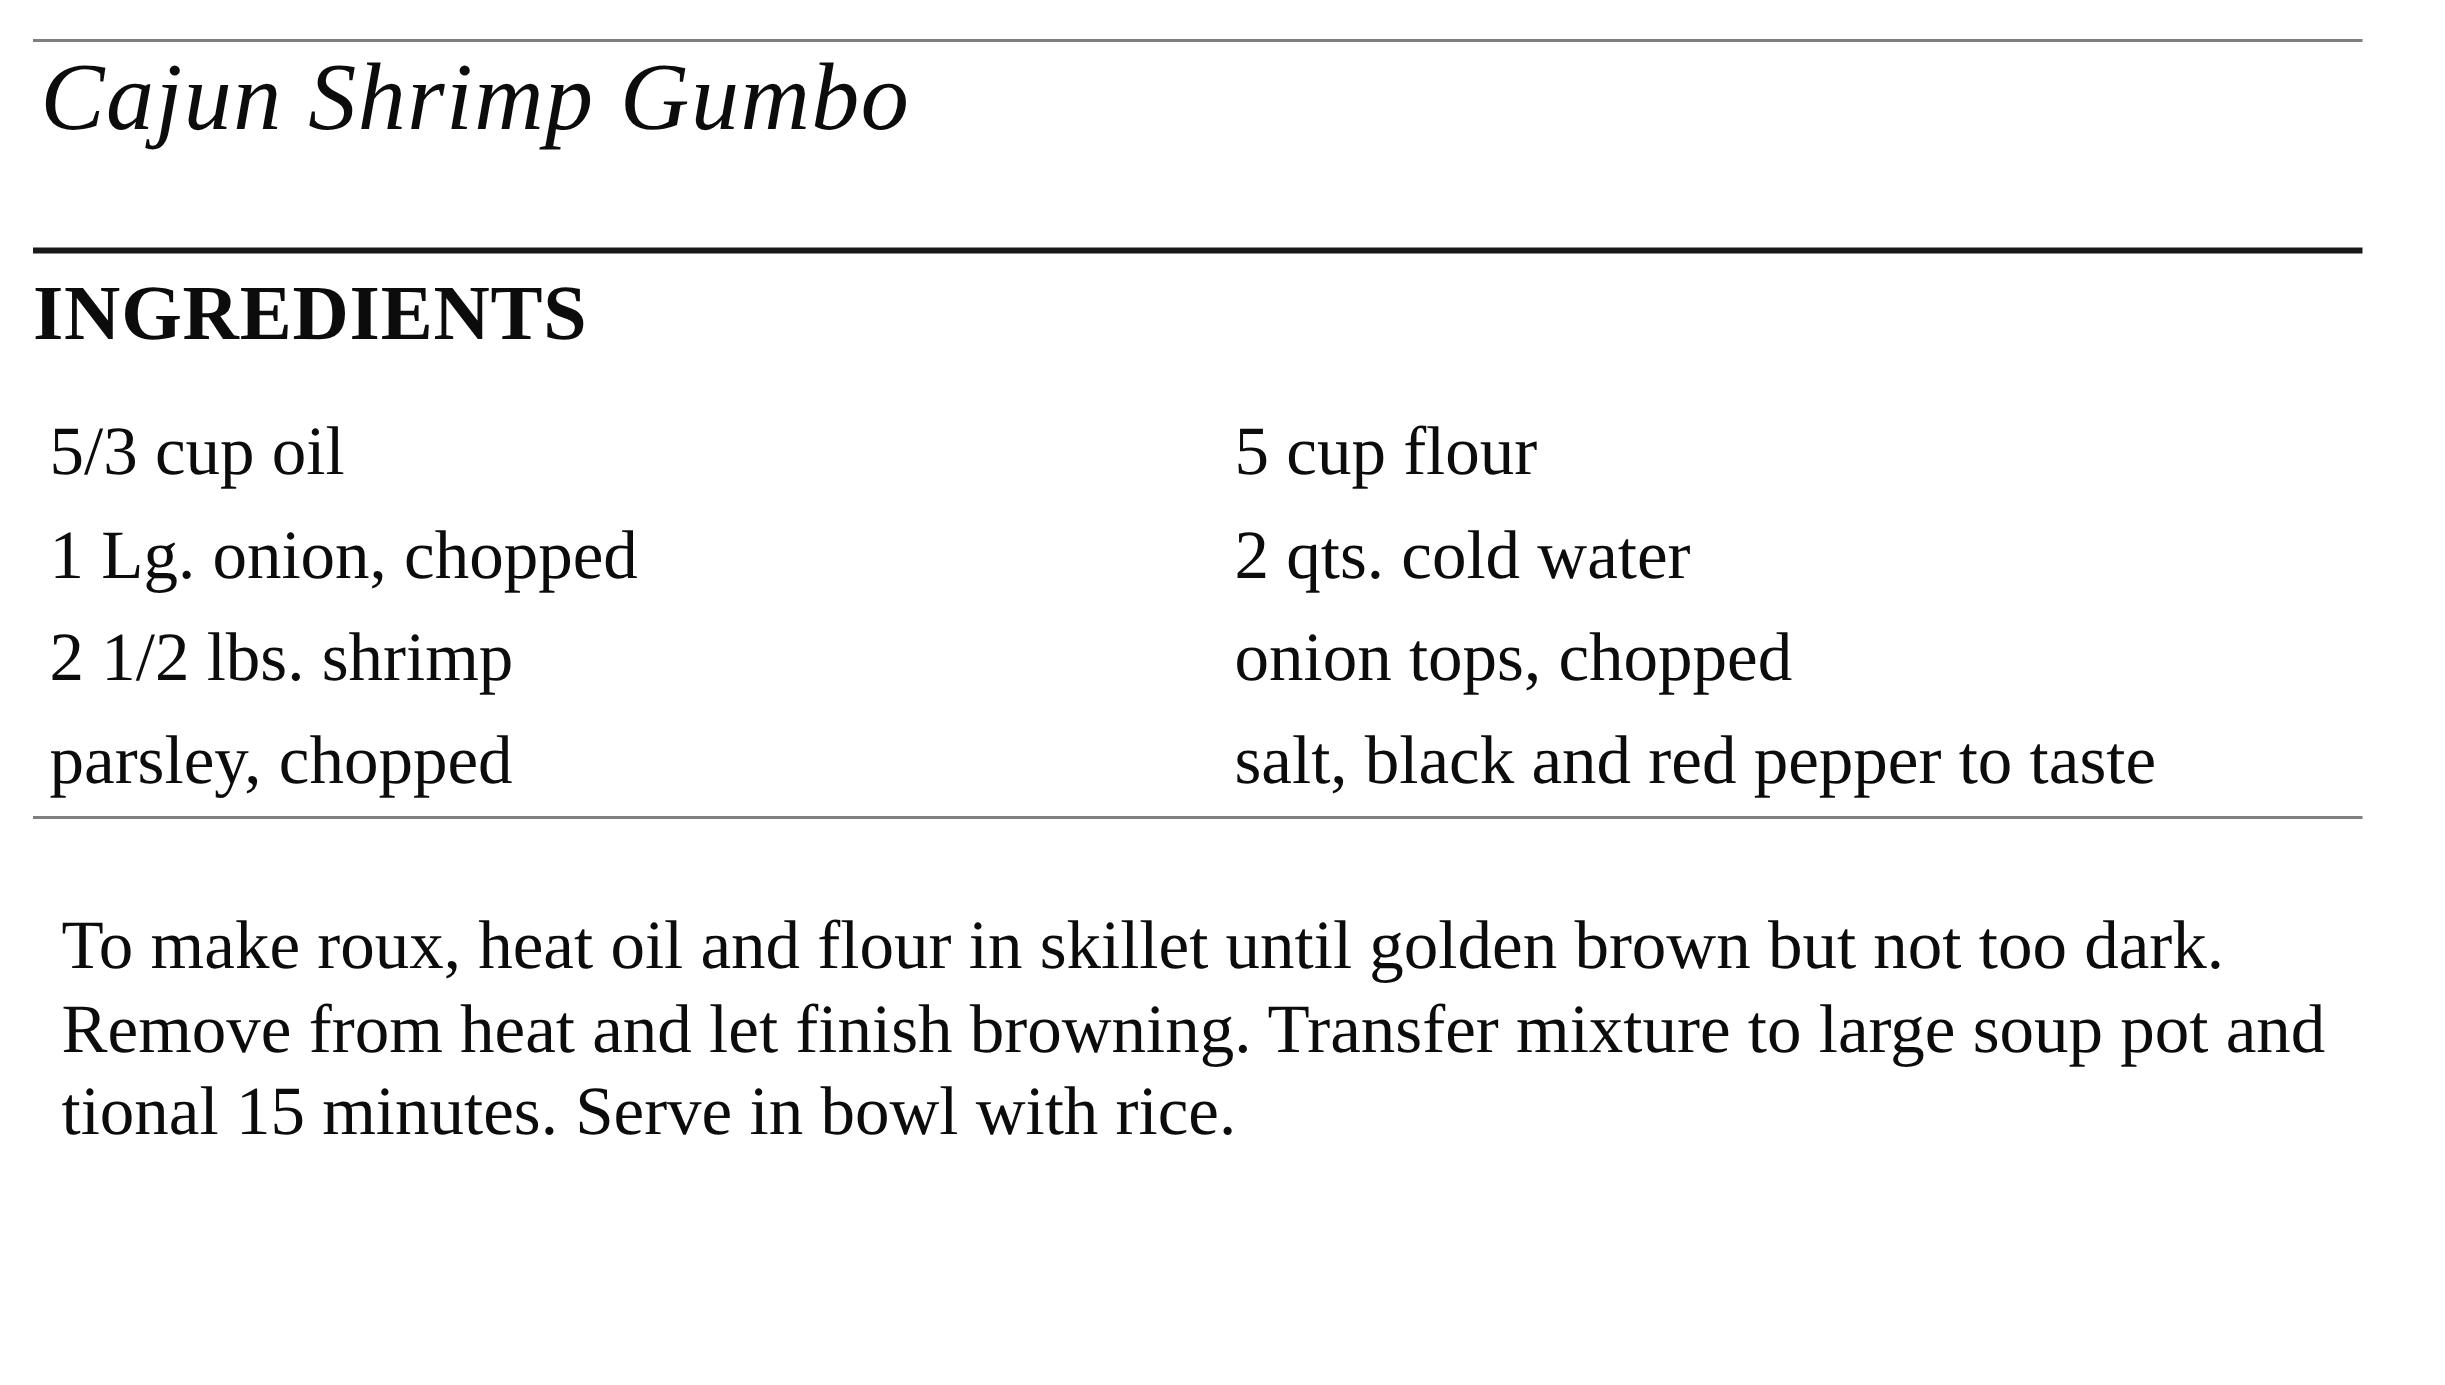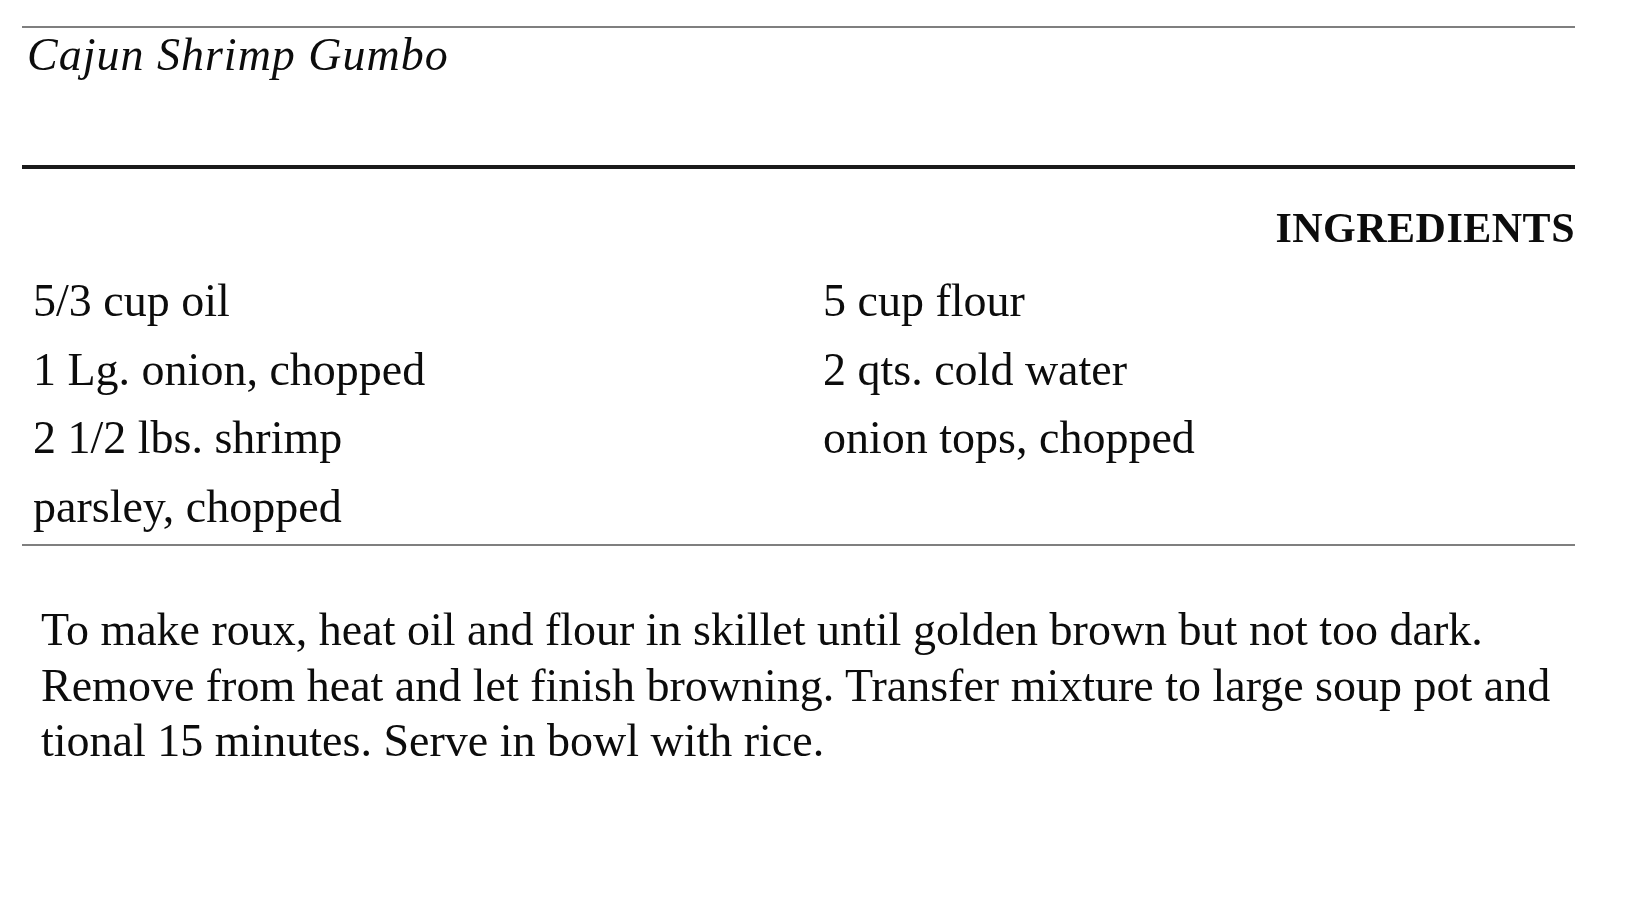--- a/index.html
+++ b/index.html
@@ -26,32 +26,32 @@
     left: 22px; width: 1553px;
   }
   .rule-top    { top: 26px;  height: 2px; background: var(--color-rule_thin); }
   .rule-thick  { top: 165px; height: 4px; background: var(--color-rule_thick); }
   .rule-mid    { top: 544px; height: 2px; background: var(--color-rule_thin); }
   .recipe-title {
     position: absolute;
     left: 27px; top: 28px;
     font-style: italic;
     font-weight: normal;
-    font-size: 46px;
+    font-size: 64px;
     line-height: 1.17;
     white-space: nowrap;
     letter-spacing: 1px;
   }
   .ingredients-heading {
     position: absolute;
-    left: 22px; top: 204px;
+    left: 22px; top: 180px;
     width: 1553px;
-    text-align: right;
+    text-align: left;
     font-weight: bold;
-    font-size: 42px;
+    font-size: 52px;
     line-height: 1.15;
     letter-spacing: 0.5px;
   }
   .ingredients-col {
     position: absolute;
     top: 267px;
     list-style: none;
     font-size: 46px;
   }
   .ingredients-col-left  { left: 33px; }
@@ -88,20 +88,21 @@
     <li>5/3 cup oil</li>
     <li>1 Lg. onion, chopped</li>
     <li>2 1/2 lbs. shrimp</li>
     <li>parsley, chopped</li>
   </ul>
 
   <ul class="ingredients-col ingredients-col-right">
     <li>5 cup flour</li>
     <li>2 qts. cold water</li>
     <li>onion tops, chopped</li>
+    <li>salt, black and red pepper to taste</li>
   </ul>
 
   <div class="rule rule-mid"></div>
 
   <div class="instructions">
     <div class="instruction-line">To make roux, heat oil and flour in skillet until golden brown but not too dark.</div>
     <div class="instruction-line">Remove from heat and let finish browning. Transfer mixture to large soup pot and</div>
     <div class="instruction-line">tional 15 minutes. Serve in bowl with rice.</div>
   </div>
 

